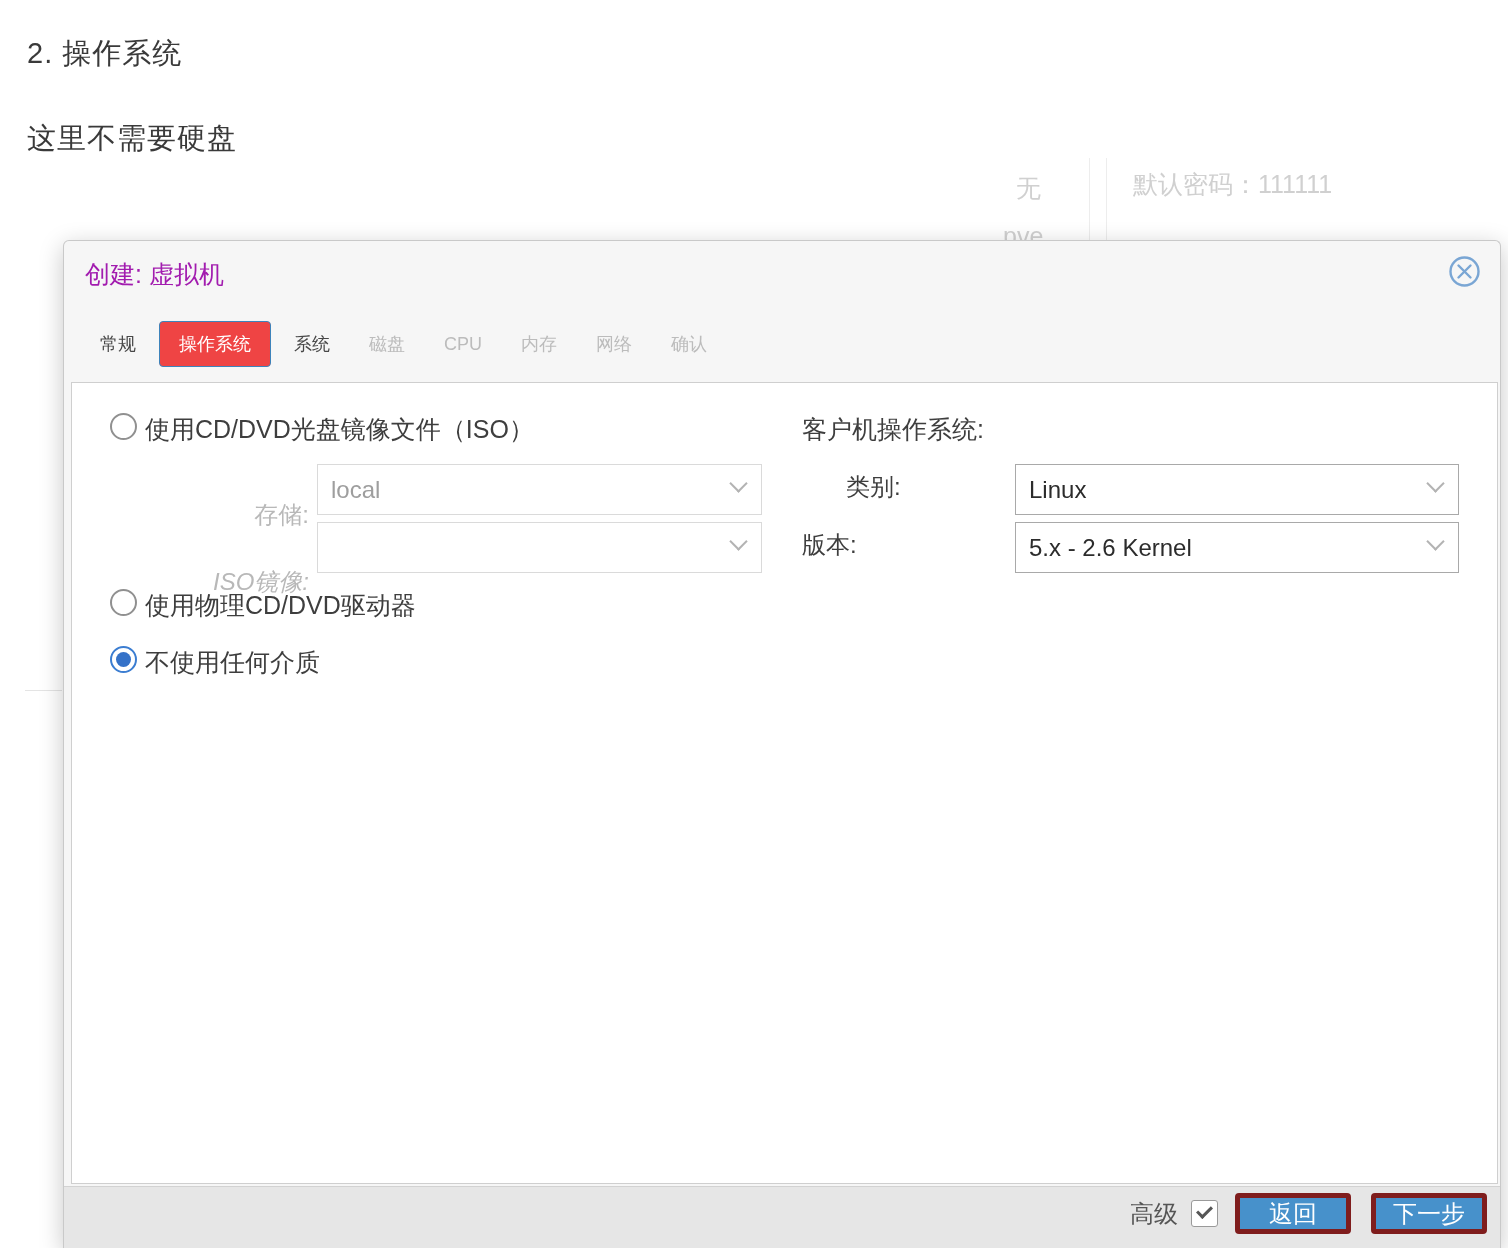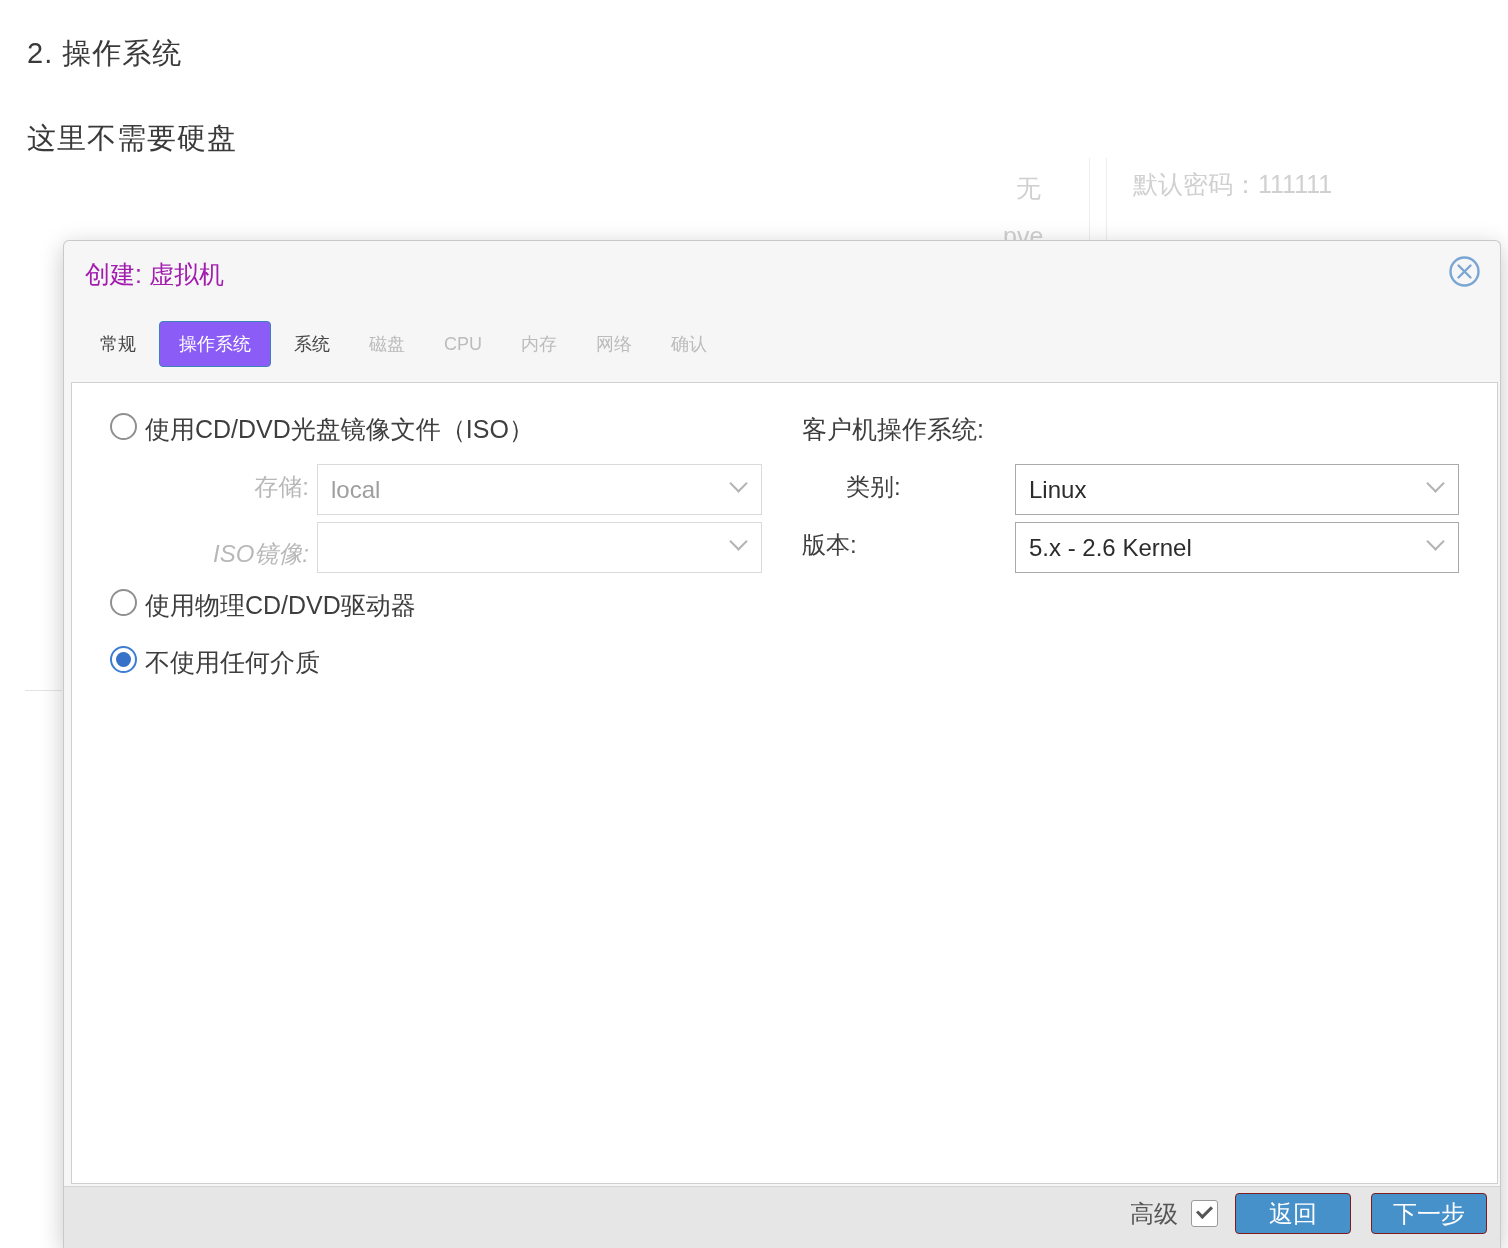--- a/index.html
+++ b/index.html
@@ -25,37 +25,37 @@
   .dialog {
     position:absolute; left:63px; top:240px; width:1438px; height:1008px;
     background:#f6f6f6; border:1px solid #c9c9c9; border-bottom:none;
     border-radius:6px 6px 0 0; box-shadow:0 6px 24px rgba(0,0,0,.22);
   }
   .dialog-title { position:absolute; left:21px; top:17px; font-size:25px; color:#a21caf; }
   .close-btn { position:absolute; top:14px; right:19px; width:33px; height:33px; cursor:pointer; }
 
   .tabbar { position:absolute; left:20px; top:79px; height:48px; display:flex; align-items:center; }
   .tab { font-size:18px; color:#474747; padding:10px 16px; margin-right:7px; white-space:nowrap; }
-  .tab.active { background:#8b5cf6; border:1px solid #3d83bb; border-radius:4px; color:#ffffff; padding:10px 19px; }
+  .tab.active { background:#ef4444; border:1px solid #3d83bb; border-radius:4px; color:#ffffff; padding:10px 19px; }
   .tab.disabled { color:#bcbcbc; }
 
   .panel {
     position:absolute; left:7px; top:141px; width:1427px; height:802px;
     background:#ffffff; border:1px solid #cfcfcf;
   }
 
   
   .radio { position:absolute; width:27px; height:27px; border:2px solid #909090; border-radius:50%; background:#fff; }
   .radio.checked { border-color:#3b7dd1; }
   .radio.checked::after { content:""; position:absolute; inset:4px; border-radius:50%; background:#3572c8; }
   .radio-label { position:absolute; font-size:25px; color:#3e3e3e; white-space:nowrap; }
 
   
   .field-label { position:absolute; font-size:24px; white-space:nowrap; }
-  .field-label.right-align { width:237px; left:0; text-align:right; }
+  .field-label.right-align { width:237px; left:0; text-align:right;margin-top:28px; }
   .field-label.dim { color:#b8b8b8; }
   .field-label.dark { color:#3e3e3e; }
   .section-heading { position:absolute; font-size:25px; color:#3e3e3e; white-space:nowrap; }
 
   .select {
     position:absolute; height:51px; background:#fff; border:1px solid #a9a9a9;
     font-size:24px; color:#2c2c2c; display:flex; align-items:center;
     padding:0 44px 0 13px; overflow:hidden; white-space:nowrap;
   }
   .select.disabled { border-color:#dadada; color:#9e9e9e; }
@@ -76,21 +76,21 @@
   .checkbox {
     width:27px; height:27px; background:#fff; border:1px solid #9a9a9a; border-radius:3px;
     position:relative; margin-right:17px; cursor:pointer;
   }
   .checkbox .check {
     position:absolute; left:5px; top:5px; width:15px; height:9px;
     border-left:3px solid #565656; border-bottom:3px solid #565656;
     transform:rotate(-45deg);
   }
   .btn {
-    height:41px; width:116px; background:#4791cb; border:1px solid #7f1d1d; border-radius:4px;
+    height:41px; width:116px; background:#4791cb; border:5px solid #7f1d1d; border-radius:4px;
     color:#ffffff; font-size:24px; display:flex; align-items:center; justify-content:center;
     cursor:pointer; white-space:nowrap;
   }
   .btn.back { margin-right:20px; }
 </style>
 </head>
 <body>
 
 <div class="doc-heading h1">2. 操作系统</div>
 <div class="doc-heading h2">这里不需要硬盘</div>

